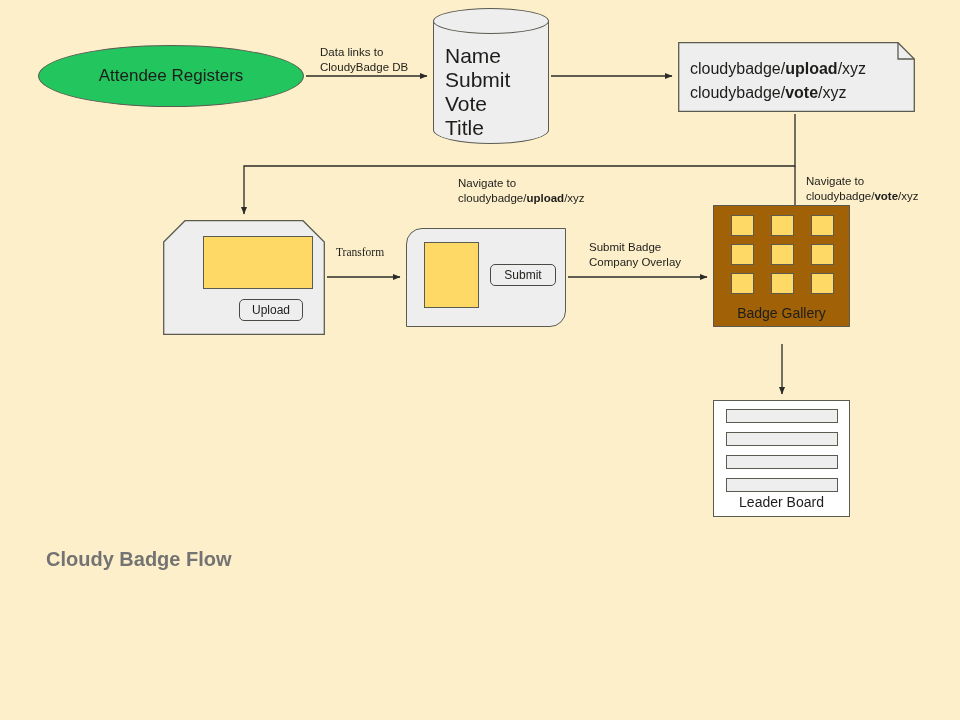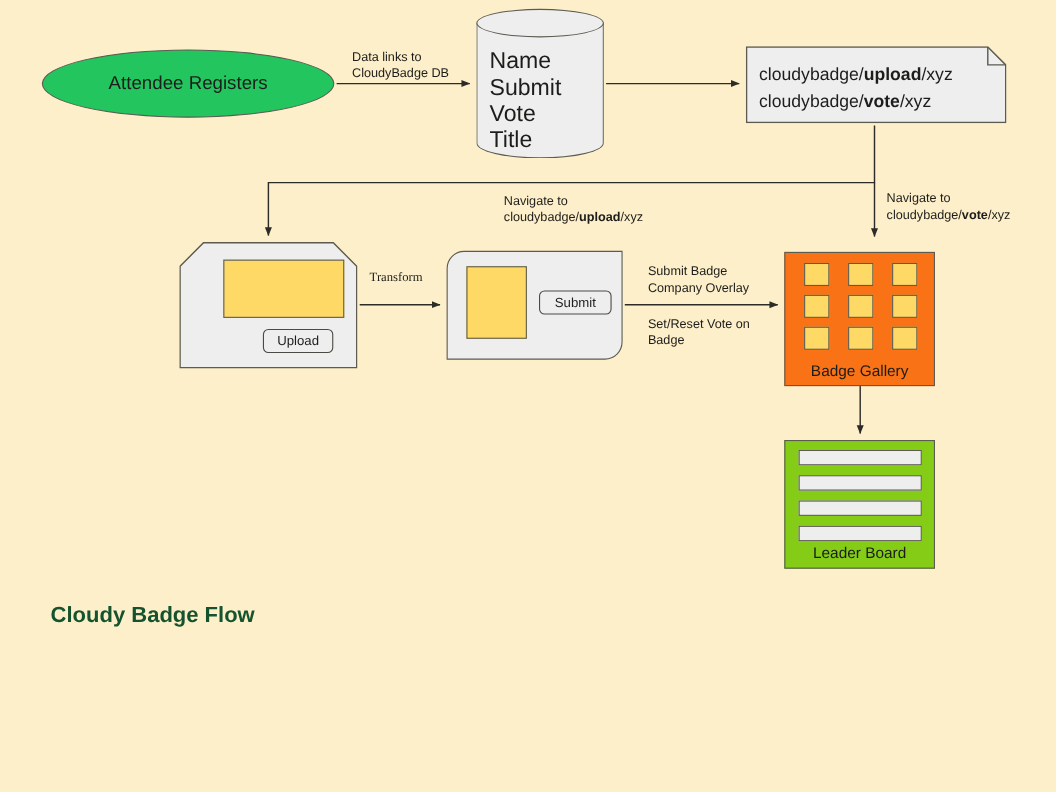--- a/index.html
+++ b/index.html
@@ -179,24 +179,24 @@
     display: flex;
     align-items: center;
     justify-content: center;
     font-size: 12px;
     color: #1d1d1b;
   }
 
   
   #badge-gallery {
     left: 713px;
-    top: 229px;
+    top: 205px;
     width: 137px;
     height: 122px;
-    background: #f97316;
+    background: #a16207;
     border: 1.3px solid #5b5b52;
   }
   #gallery-grid {
     position: absolute;
     left: 17px;
     top: 9px;
     width: 104px;
     display: grid;
     grid-template-columns: repeat(3, 23px);
     grid-template-rows: repeat(3, 21px);
@@ -216,21 +216,21 @@
     font-size: 14px;
     color: #1d1d1b;
   }
 
   
   #leader-board {
     left: 713px;
     top: 400px;
     width: 137px;
     height: 117px;
-    background: #84cc16;
+    background: #ffffff;
     border: 1.3px solid #5b5b52;
   }
   #leader-rows {
     position: absolute;
     left: 12px;
     top: 8px;
     width: 112px;
     display: flex;
     flex-direction: column;
     gap: 9px;
@@ -267,21 +267,21 @@
   #label-apply-overlay { left: 589px; top: 240px; }
   #label-vote-badge { left: 589px; top: 288px; }
 
   
   #diagram-title {
     position: absolute;
     left: 46px;
     top: 548px;
     font-size: 20px;
     font-weight: bold;
-    color: #14532d;
+    color: #737373;
   }
 </style>
 </head>
 <body>
 
 <div id="canvas">
 
   <svg class="svg-layer" viewBox="0 0 960 720" xmlns="http://www.w3.org/2000/svg">
     <defs>
       <marker id="arrow" markerWidth="9" markerHeight="9" refX="7.5" refY="3.2" orient="auto" markerUnits="userSpaceOnUse">
@@ -390,20 +390,16 @@
 
   <div class="edge-label" id="label-transform">
     <div>Transform</div>
   </div>
 
   <div class="edge-label" id="label-apply-overlay">
     <div>Submit Badge</div>
     <div>Company Overlay</div>
   </div>
 
-  <div class="edge-label" id="label-vote-badge">
-    <div>Set/Reset Vote on</div>
-    <div>Badge</div>
-  </div>
 
   <div id="diagram-title">Cloudy Badge Flow</div>
 
 </div>
 
 </body></html>

